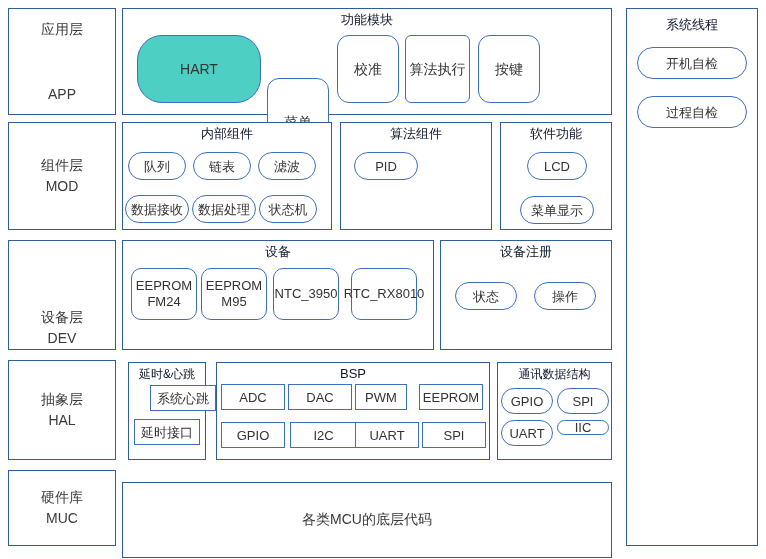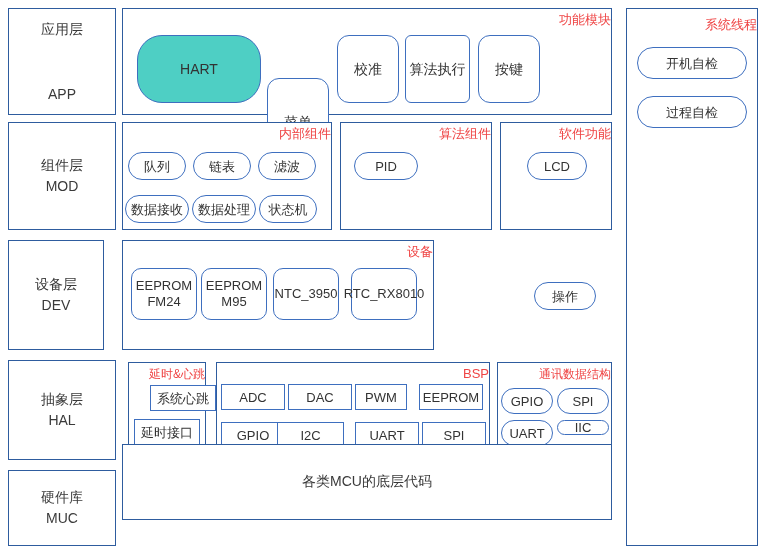--- a/index.html
+++ b/index.html
@@ -22,23 +22,23 @@
     position: absolute;
     border: 1.5px solid #2E5C9E;
     background: #ffffff;
   }
   .grp {
     position: absolute;
     border: 1.5px solid #2E5C9E;
     background: #ffffff;
   }
   .grp-title {
-    text-align: right;
+    text-align: center;
     font-size: 13px;
-    color: #ef4444;
+    color: #0f172a;
     line-height: 16px;
     padding-top: 3px;
     white-space: nowrap;
   }
   .layer-cell {
     display: flex;
     flex-direction: column;
     align-items: center;
     justify-content: center;
     text-align: center;
@@ -86,21 +86,21 @@
   <div class="box layer-cell" style="left:8px; top:8px; width:108px; height:107px;gap:44px;">
     <span class="l1">应用层</span>
     <span class="l2">APP</span>
   </div>
 
   <div class="box layer-cell" style="left:8px; top:122px; width:108px; height:108px;">
     <span class="l1">组件层</span>
     <span class="l2">MOD</span>
   </div>
 
-  <div class="box layer-cell" style="left:8px; top:240px; width:96px; height:110px;">
+  <div class="box layer-cell" style="left:8px; top:240px; width:108px; height:110px;justify-content:flex-end;">
     <span class="l1">设备层</span>
     <span class="l2">DEV</span>
   </div>
 
   <div class="box layer-cell" style="left:8px; top:360px; width:108px; height:100px;">
     <span class="l1">抽象层</span>
     <span class="l2">HAL</span>
   </div>
 
   <div class="box layer-cell" style="left:8px; top:470px; width:108px; height:76px;">
@@ -129,58 +129,63 @@
 
   <div class="grp" style="left:340px; top:122px; width:152px; height:108px;">
     <div class="grp-title">算法组件</div>
   </div>
   <div class="node pill" style="left:354px; top:152px; width:64px; height:28px;">PID</div>
 
   <div class="grp" style="left:500px; top:122px; width:112px; height:108px;">
     <div class="grp-title">软件功能</div>
   </div>
   <div class="node pill" style="left:527px; top:152px; width:60px; height:28px;">LCD</div>
+  <div class="node pill" style="left:520px; top:196px; width:74px; height:28px;">菜单显示</div>
 
   <div class="grp" style="left:122px; top:240px; width:312px; height:110px;">
     <div class="grp-title">设备</div>
   </div>
   <div class="node round twoline" style="left:131px; top:268px; width:66px; height:52px;">EEPROM FM24</div>
   <div class="node round twoline" style="left:201px; top:268px; width:66px; height:52px;">EEPROM M95</div>
   <div class="node round twoline" style="left:273px; top:268px; width:66px; height:52px;">NTC_3950</div>
   <div class="node round twoline" style="left:351px; top:268px; width:66px; height:52px;">RTC_RX8010</div>
 
+  <div class="grp" style="left:440px; top:240px; width:172px; height:110px;">
+    <div class="grp-title">设备注册</div>
+  </div>
+  <div class="node pill" style="left:455px; top:282px; width:62px; height:28px;">状态</div>
   <div class="node pill" style="left:534px; top:282px; width:62px; height:28px;">操作</div>
 
   <div class="grp" style="left:128px; top:362px; width:78px; height:98px;">
     <div class="grp-title" style="font-size:12px;">延时&amp;心跳</div>
   </div>
   <div class="node rect" style="left:134px; top:385px; width:66px; height:26px;margin-left:16px;">系统心跳</div>
   <div class="node rect" style="left:134px; top:419px; width:66px; height:26px;">延时接口</div>
 
   <div class="grp" style="left:216px; top:362px; width:274px; height:98px;">
     <div class="grp-title">BSP</div>
   </div>
   <div class="node rect" style="left:221px; top:384px; width:64px; height:26px;">ADC</div>
   <div class="node rect" style="left:288px; top:384px; width:64px; height:26px;">DAC</div>
   <div class="node rect" style="left:355px; top:384px; width:52px; height:26px;">PWM</div>
   <div class="node rect" style="left:419px; top:384px; width:64px; height:26px;">EEPROM</div>
   <div class="node rect" style="left:221px; top:422px; width:64px; height:26px;">GPIO</div>
-  <div class="node rect" style="left:277px; top:422px; width:67px; height:26px;">I2C</div>
+  <div class="node rect" style="left:290px; top:422px; width:67px; height:26px;">I2C</div>
   <div class="node rect" style="left:355px; top:422px; width:64px; height:26px;">UART</div>
   <div class="node rect" style="left:422px; top:422px; width:64px; height:26px;">SPI</div>
 
   <div class="grp" style="left:497px; top:362px; width:115px; height:98px;">
     <div class="grp-title" style="font-size:12px;">通讯数据结构</div>
   </div>
   <div class="node pill" style="left:501px; top:388px; width:52px; height:26px;">GPIO</div>
   <div class="node pill" style="left:557px; top:388px; width:52px; height:26px;">SPI</div>
   <div class="node pill" style="left:501px; top:420px; width:52px; height:26px;">UART</div>
   <div class="node pill" style="left:557px; top:420px; width:52px; height:15px;">IIC</div>
 
-  <div class="grp plain-text" style="left:122px; top:444px; width:490px; height:76px;">
+  <div class="grp plain-text" style="left:122px; top:482px; width:490px; height:76px;">
     <span>各类MCU的底层代码</span>
   </div>
 
   <div class="grp" style="left:626px; top:8px; width:132px; height:538px;">
     <div class="grp-title" style="padding-top:8px;">系统线程</div>
   </div>
   <div class="node pill" style="left:637px; top:47px; width:110px; height:32px;">开机自检</div>
   <div class="node pill" style="left:637px; top:96px; width:110px; height:32px;">过程自检</div>
 
 </div>

